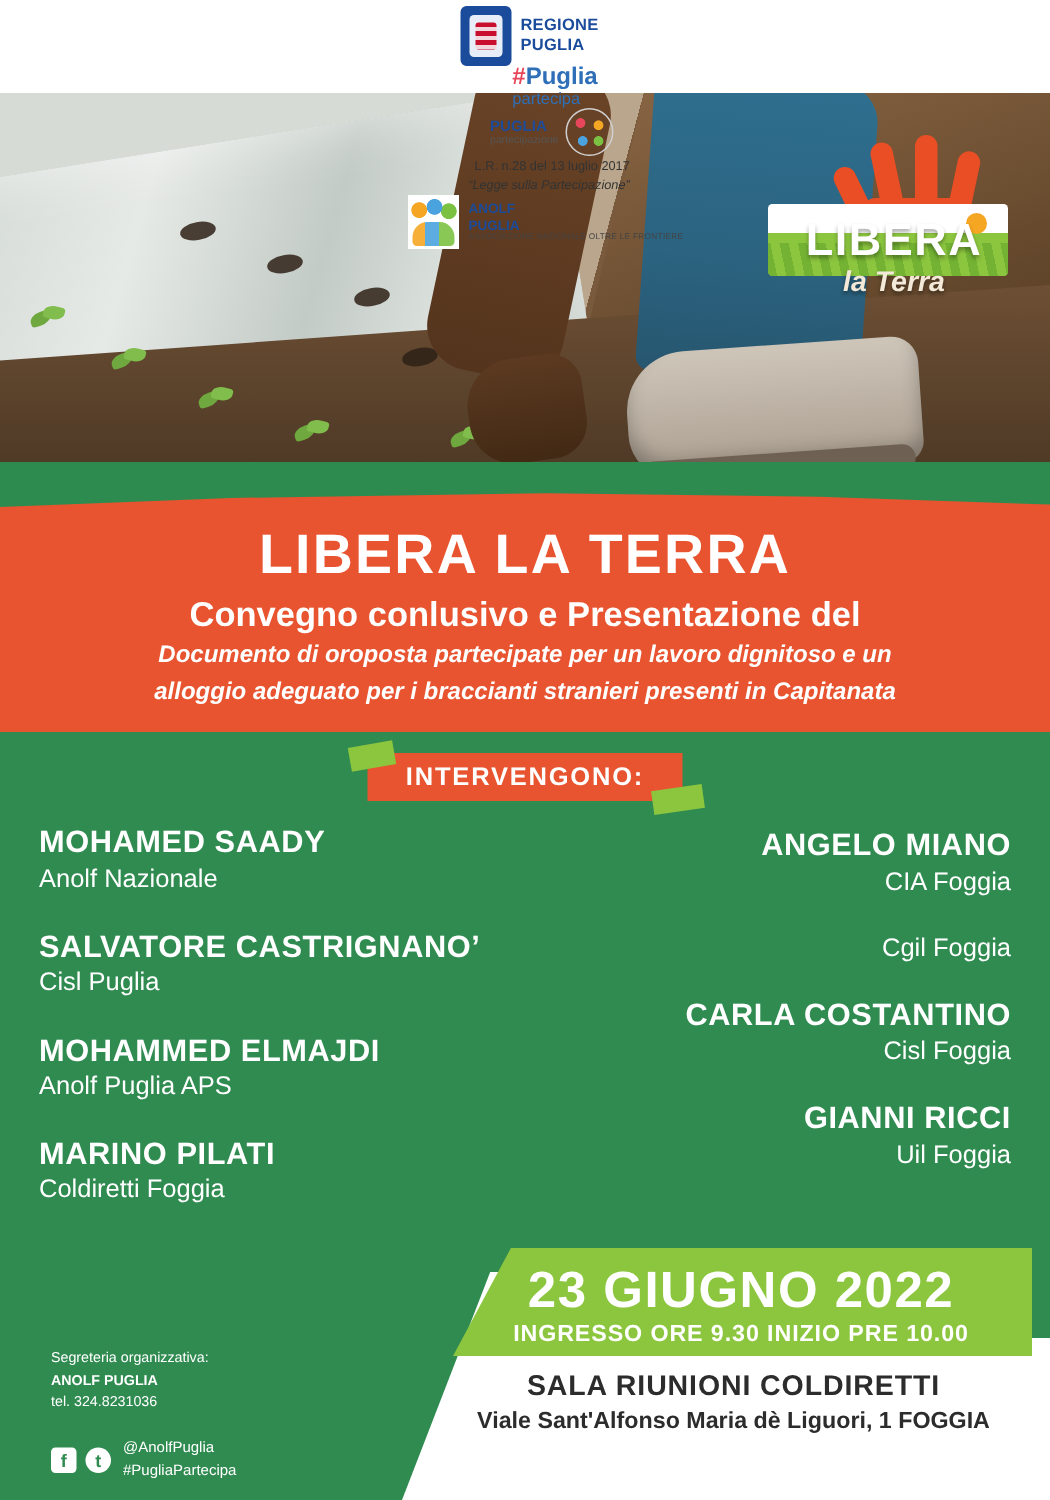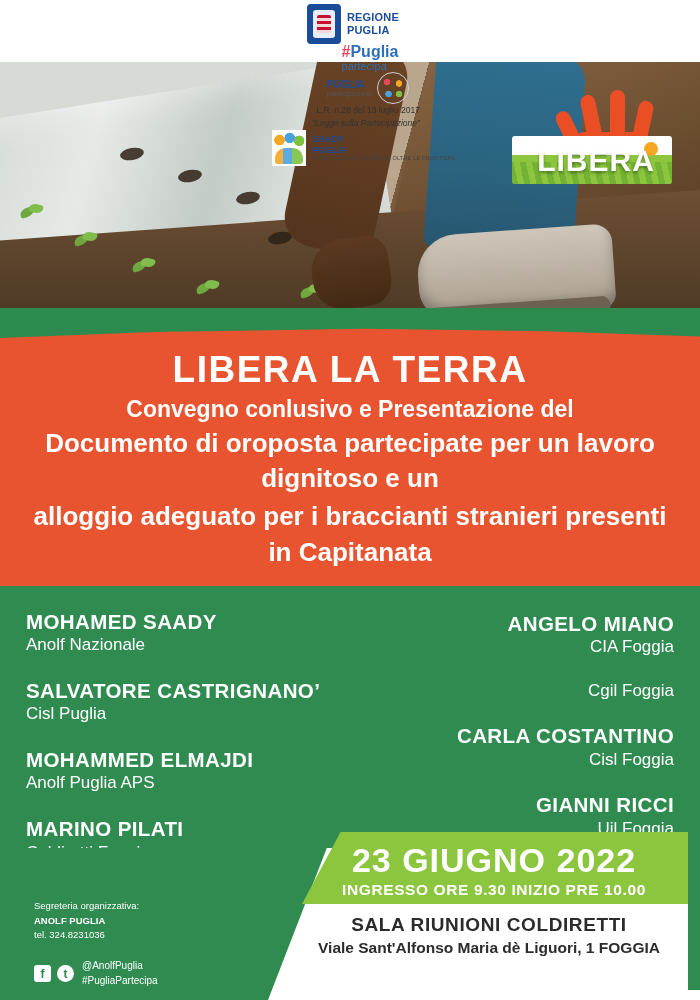--- a/index.html
+++ b/index.html
@@ -208,21 +208,21 @@
     clip-path: polygon(0 60%, 22% 30%, 52% 14%, 78% 26%, 100% 52%, 100% 100%, 0 100%);
   }
   .title-main {
     font-size: 37px; font-weight: bold; letter-spacing: 1.5px; line-height: 1.1;
     margin-top: 6px;
   }
   .title-sub {
     font-size: 23px; font-weight: bold; margin-top: 5px; line-height: 1.2;
   }
   .title-doc {
-    font-size: 26px; font-weight: bold; line-height: 1.35;
+    font-size: 16px; font-style: italic; font-weight: bold; line-height: 1.35;
     margin-top: 3px;
   }
 
   
   .body-green {
     background: #2f8b50; position: relative; padding: 14px 0 0;
     height: 404px;
   }
   .intervengono-wrap { text-align:center; position: relative; height: 38px; }
   .intervengono {
@@ -333,21 +333,21 @@
     </div>
 
     <div class="law-text">
       <div class="l1">L.R. n.28 del 13 luglio 2017</div>
       <div class="l2">“Legge sulla Partecipazione”</div>
     </div>
 
     <div class="anolf-block">
       <div class="anolf-people"></div>
       <div class="anolf-text">
-        <span>SAADY</span>
+        <span>ANOLF</span>
         <span style="display:block">PUGLIA</span>
         <span class="sm">ASSOCIAZIONE NAZIONALE OLTRE LE FRONTIERE</span>
       </div>
     </div>
   </div>
 
   <div class="photo">
     <div class="soil-left"></div>
     <div class="plastic"></div>
     <div class="soil-right"></div>
@@ -369,35 +369,41 @@
     <div class="brand">
       <div class="brand-hand">
         <i></i>
           <i></i>
           <i></i>
           <i></i>
           <span class="palm"></span>
       </div>
       <div class="brand-field"></div>
       <div class="brand-word">LIBERA</div>
+      <div class="brand-sub">la Terra</div>
     </div>
   </div>
 
   <div class="wave">
     <div class="curve"></div>
   </div>
 
   <div class="orange">
     <div class="title-main">LIBERA LA TERRA</div>
     <div class="title-sub">Convegno conlusivo e Presentazione del</div>
     <div class="title-doc">Documento di oroposta partecipate per un lavoro dignitoso e un</div>
     <div class="title-doc">alloggio adeguato per i braccianti stranieri presenti in Capitanata</div>
   </div>
 
   <div class="body-green">
+    <div class="intervengono-wrap">
+      <div class="intervengono">
+        <span>INTERVENGONO:</span>
+      </div>
+    </div>
 
     <div class="columns">
       <div class="col left">
         <div class="speaker">
           <div class="name">MOHAMED SAADY</div>
           <div class="org">Anolf Nazionale</div>
         </div>
         <div class="speaker">
           <div class="name">SALVATORE CASTRIGNANO’</div>
           <div class="org">Cisl Puglia</div>

